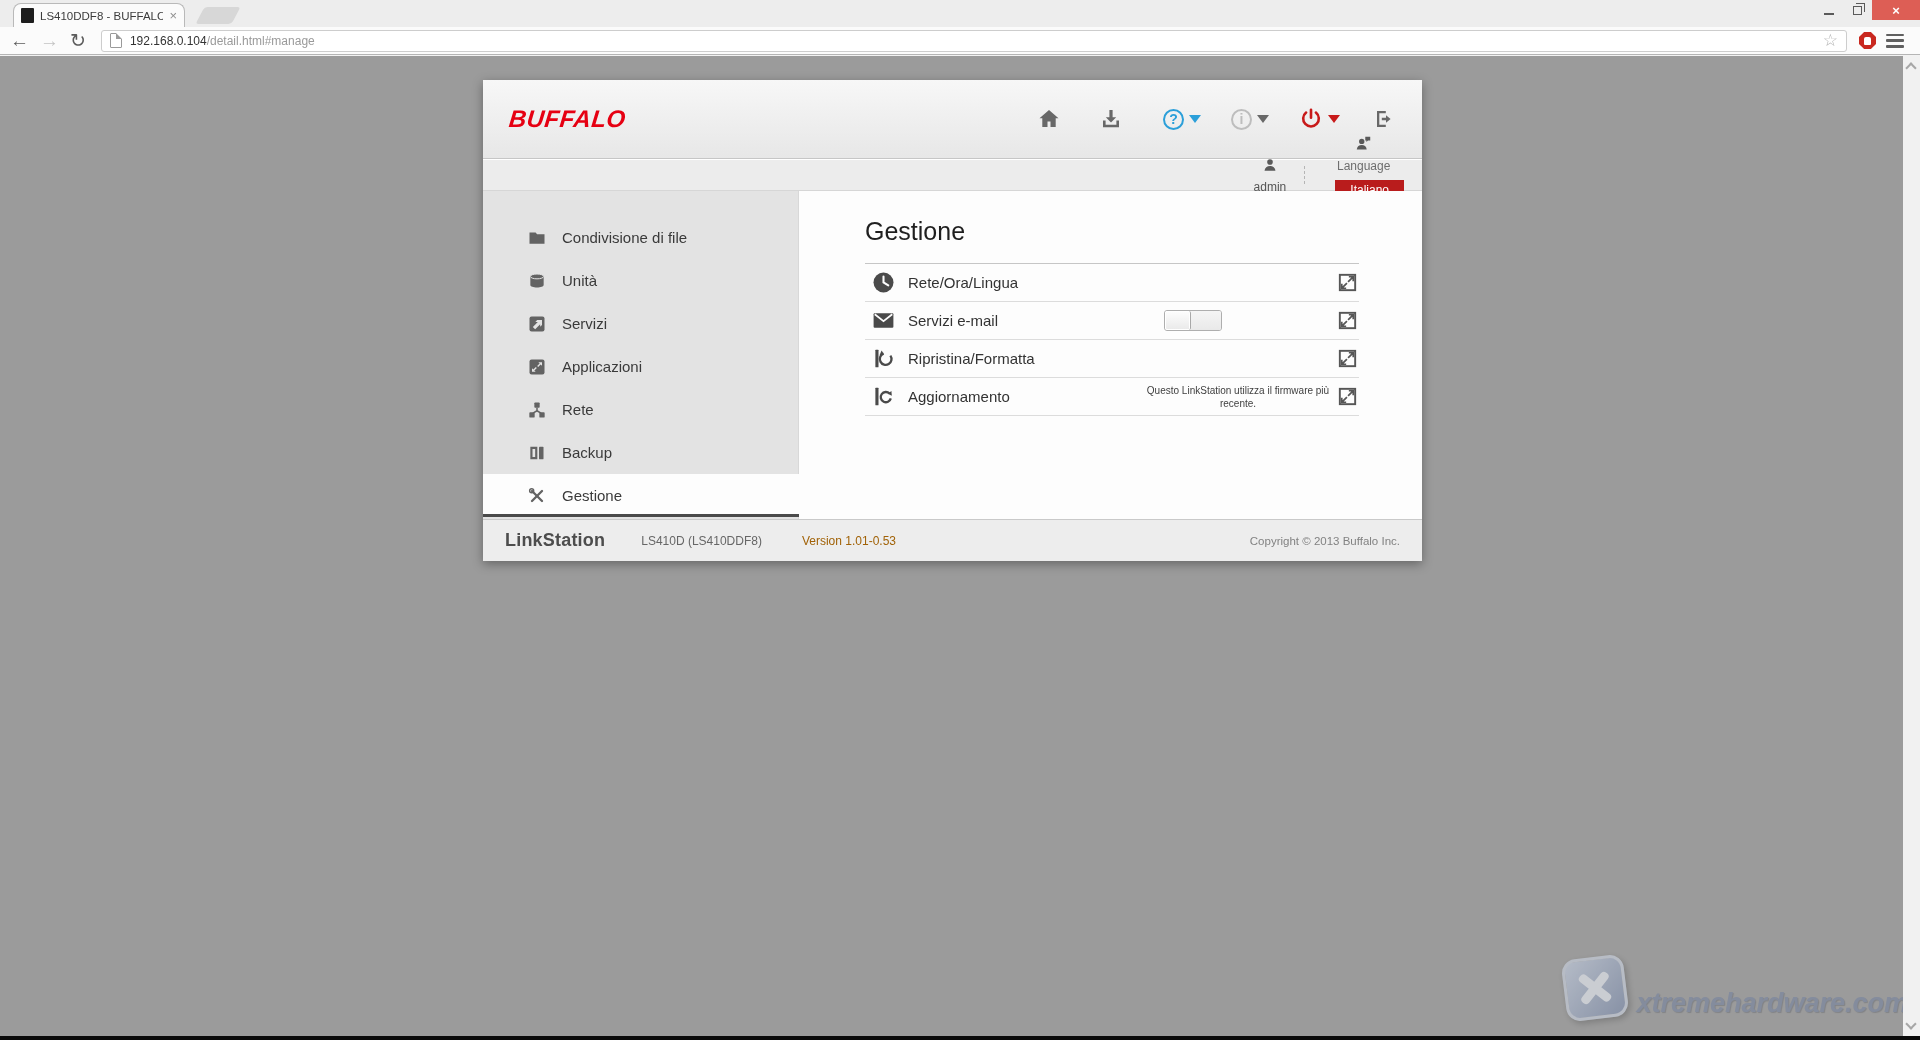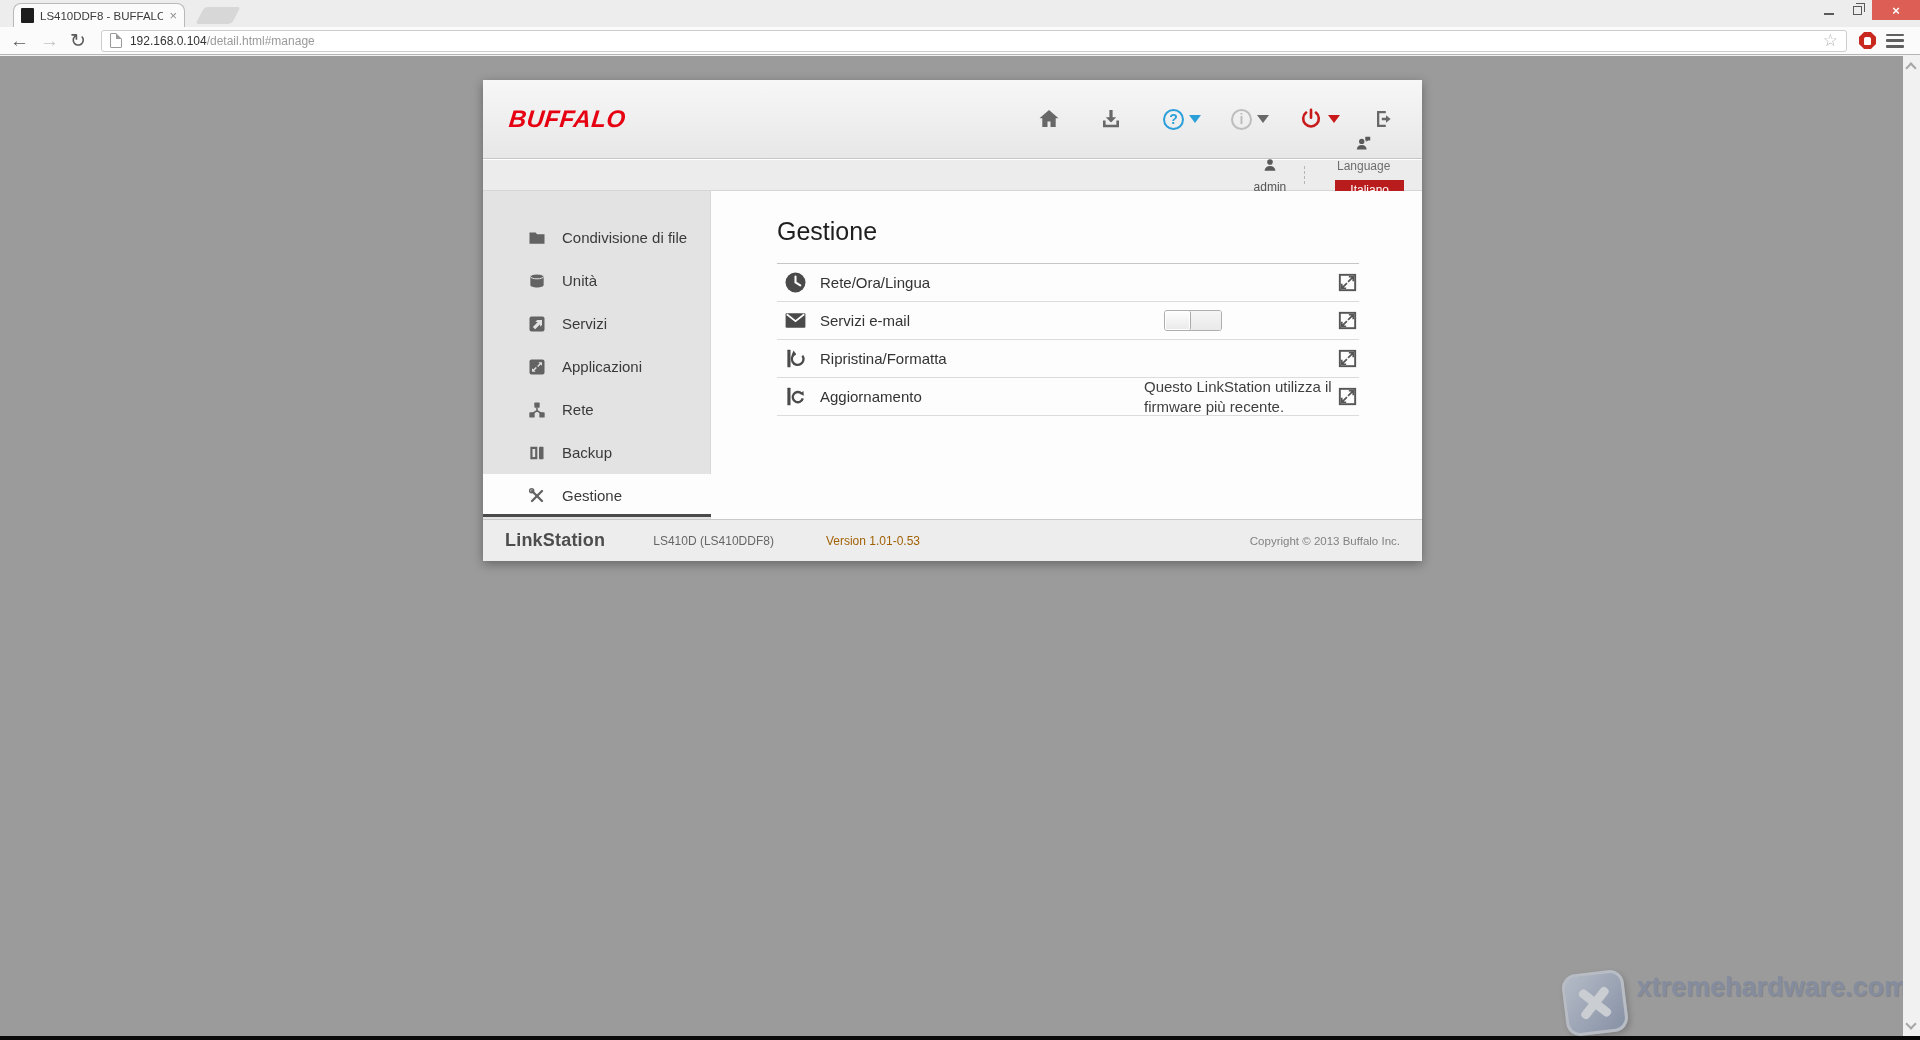--- a/index.html
+++ b/index.html
@@ -71,49 +71,49 @@
              border-bottom:1px solid #d6d6d6; display:flex; align-items:center; justify-content:flex-end;
              padding-right:18px; font-size:12px; color:#555; }
   .userbar svg { display:block; }
   .ub-item { display:flex; align-items:center; gap:7px;flex-direction:column; }
   .ub-divider { width:0; height:18px; border-left:1px dashed #b5b5b5; margin:0 18px; }
   .lang-btn { background:#b91c1c; color:#fff; font-size:12px; padding:3px 15px; margin-left:12px; }
   .ub-caret { width:0; height:0; border-left:7px solid transparent; border-right:7px solid transparent;
               border-top:9px solid #4d4d4d; margin-left:12px; }
 
   .panel-body { position:absolute; top:111px; left:0; right:0; bottom:42px; display:flex; }
-  .sidebar { width:228px; background:#e3e3e3; border-right:1px solid #d8d8d8; padding-top:25px; }
+  .sidebar { width:316px; background:#e3e3e3; border-right:1px solid #d8d8d8; padding-top:25px; }
   .side-item { height:43px; display:flex; align-items:center; padding-left:44px; color:#3a3a3a; font-size:15px; position:relative; }
   .side-item svg { display:block; color:#636363; flex:0 0 auto; }
   .side-item .lbl { margin-left:15px; }
   .side-item.selected { background:#fdfdfd; margin-right:-1px; }
   .side-item.selected:after { content:""; position:absolute; left:0; right:0; bottom:0; height:3px; background:#4a4a4a; }
 
   .main { flex:1; background:#fdfdfd; padding:0 63px 0 66px; }
   .main-title { font-size:25px; color:#1f1f1f; margin-top:26px; margin-bottom:17px; font-weight:normal; }
   .rows { border-top:1px solid #c6c6c6; }
   .mrow { height:38px; display:flex; align-items:center; border-bottom:1px solid #dcdcdc; padding-left:6px; }
   .mrow svg.ric { display:block; color:#4a4a4a; flex:0 0 auto; }
   .mrow .rlabel { font-size:15px; color:#333; margin-left:12px; flex:1; }
   .expand { color:#565656; }
   .toggle { width:58px; height:21px; border:1px solid #aeaeae; border-radius:3px; display:flex; overflow:hidden; margin-right:114px; background:#fff; }
   .toggle .knob { width:26px; background:linear-gradient(#fefefe,#e9e9e9); border-right:1px solid #a8a8a8; border-radius:2px; box-shadow:inset 0 0 0 1px #fff; }
   .toggle .seg { flex:1; background:linear-gradient(#f5f5f5,#e9e9e9); }
   .toggle .seg:first-of-type { border-right:1px solid #9e9e9e; }
-  .note { width:188px; font-size:15px; line-height:1.3; color:#3f3f3f; margin-right:4px; }
+  .note { width:188px; font-size:10px; line-height:1.3; color:#3f3f3f; margin-right:4px;text-align:center; }
 
   .panel-footer { position:absolute; left:0; right:0; bottom:0; height:42px; background:#ededed;
-                  border-top:1px solid #c9c9c9; display:flex; align-items:center; padding:0 22px;gap:12px; }
+                  border-top:1px solid #c9c9c9; display:flex; align-items:center; padding:0 22px; }
   .ls-brand { font-size:18px; font-weight:bold; color:#4d4d4d; letter-spacing:0.2px; }
   .ft-model { font-size:12px; color:#666; margin-left:36px; }
   .ft-version { font-size:12px; color:#a16207; margin-left:40px; }
   .ft-copy { margin-left:auto; font-size:11.5px; color:#828282; }
 
   
-  .watermark { position:absolute; right:12px; bottom:6px; display:flex; align-items:flex-start; opacity:0.62; }
+  .watermark { position:absolute; right:12px; bottom:21px; display:flex; align-items:flex-end; opacity:0.62;font-style:italic; }
   .wm-logo { width:62px; height:62px; border-radius:14px; background:linear-gradient(135deg,#c4cfe2,#7c8cad);
              border:3px solid #c9d1df; transform:rotate(-7deg); position:relative; box-shadow:2px 3px 6px rgba(0,0,0,0.3); }
   .wm-logo .x1,.wm-logo .x2 { content:""; position:absolute; left:50%; top:50%; width:38px; height:9px;
              background:#e8ecf4; border-radius:4px; }
   .wm-logo .x1 { transform:translate(-50%,-50%) rotate(45deg); }
   .wm-logo .x2 { transform:translate(-50%,-50%) rotate(-45deg); }
   .wm-text { font-size:27px; font-weight:bold; color:#76839f; margin-left:10px; text-shadow:1px 1px 1px rgba(40,45,60,0.35); }
 </style>
 </head>
 <body>

